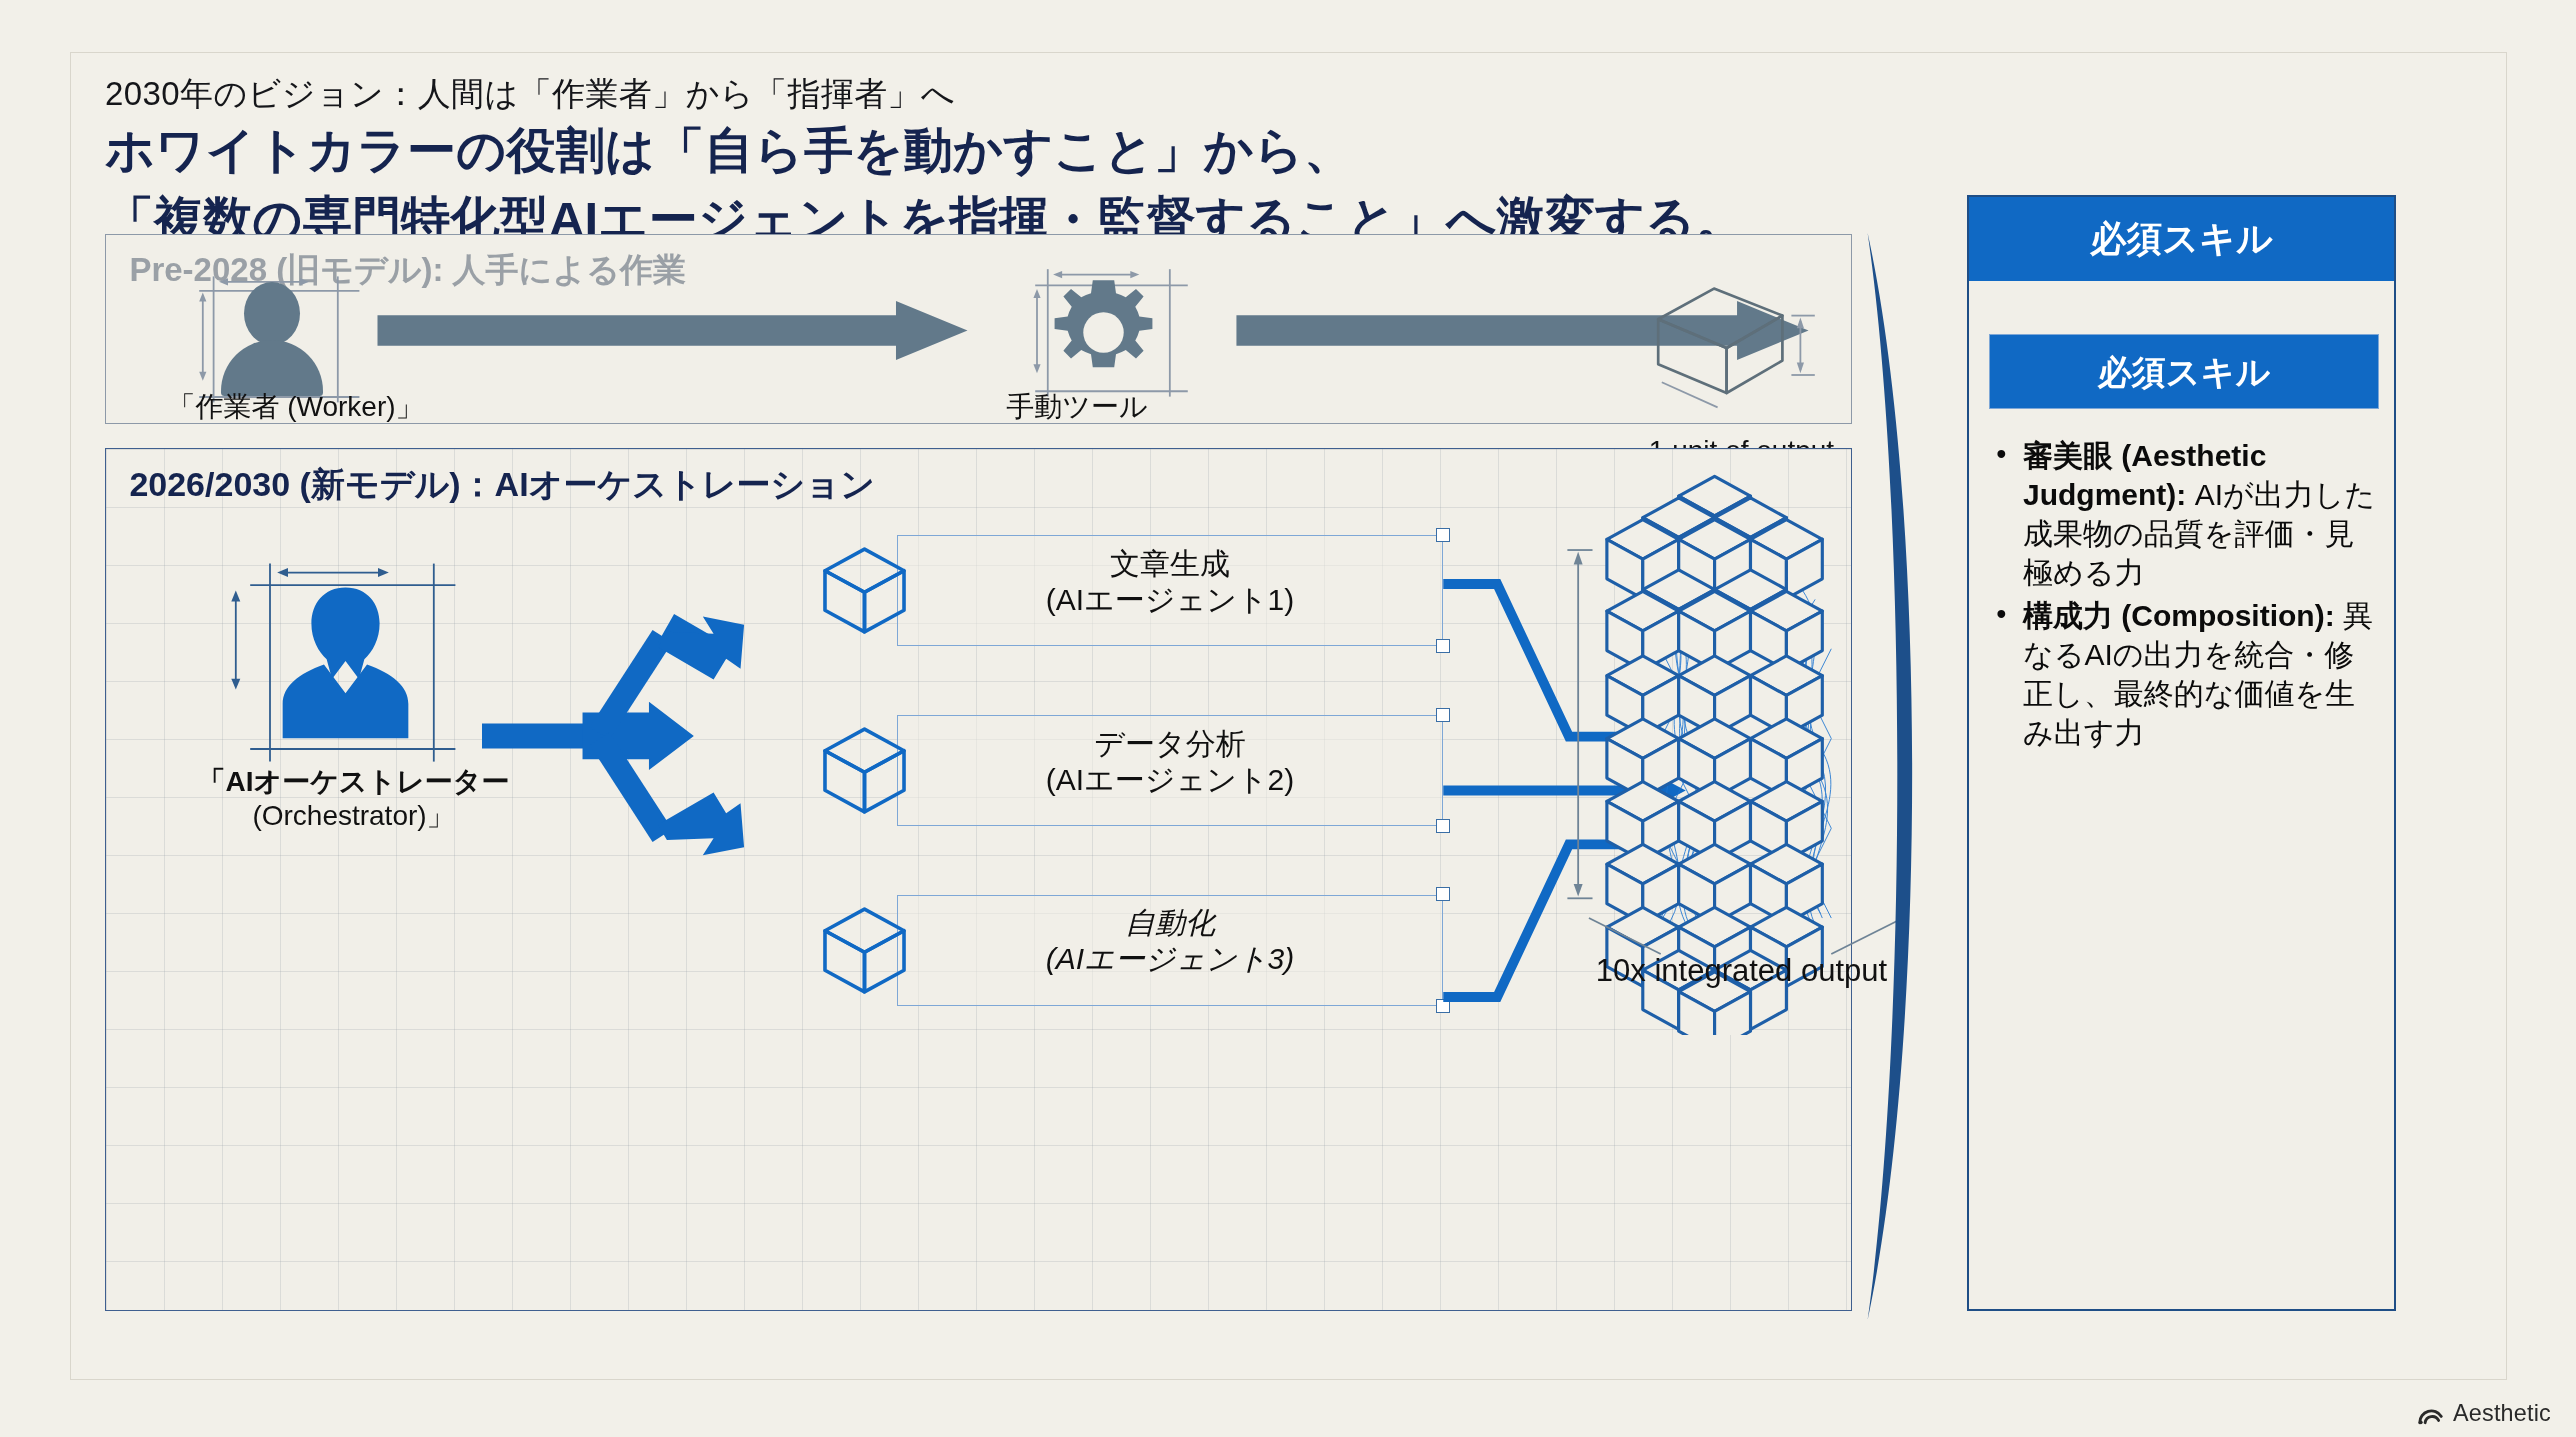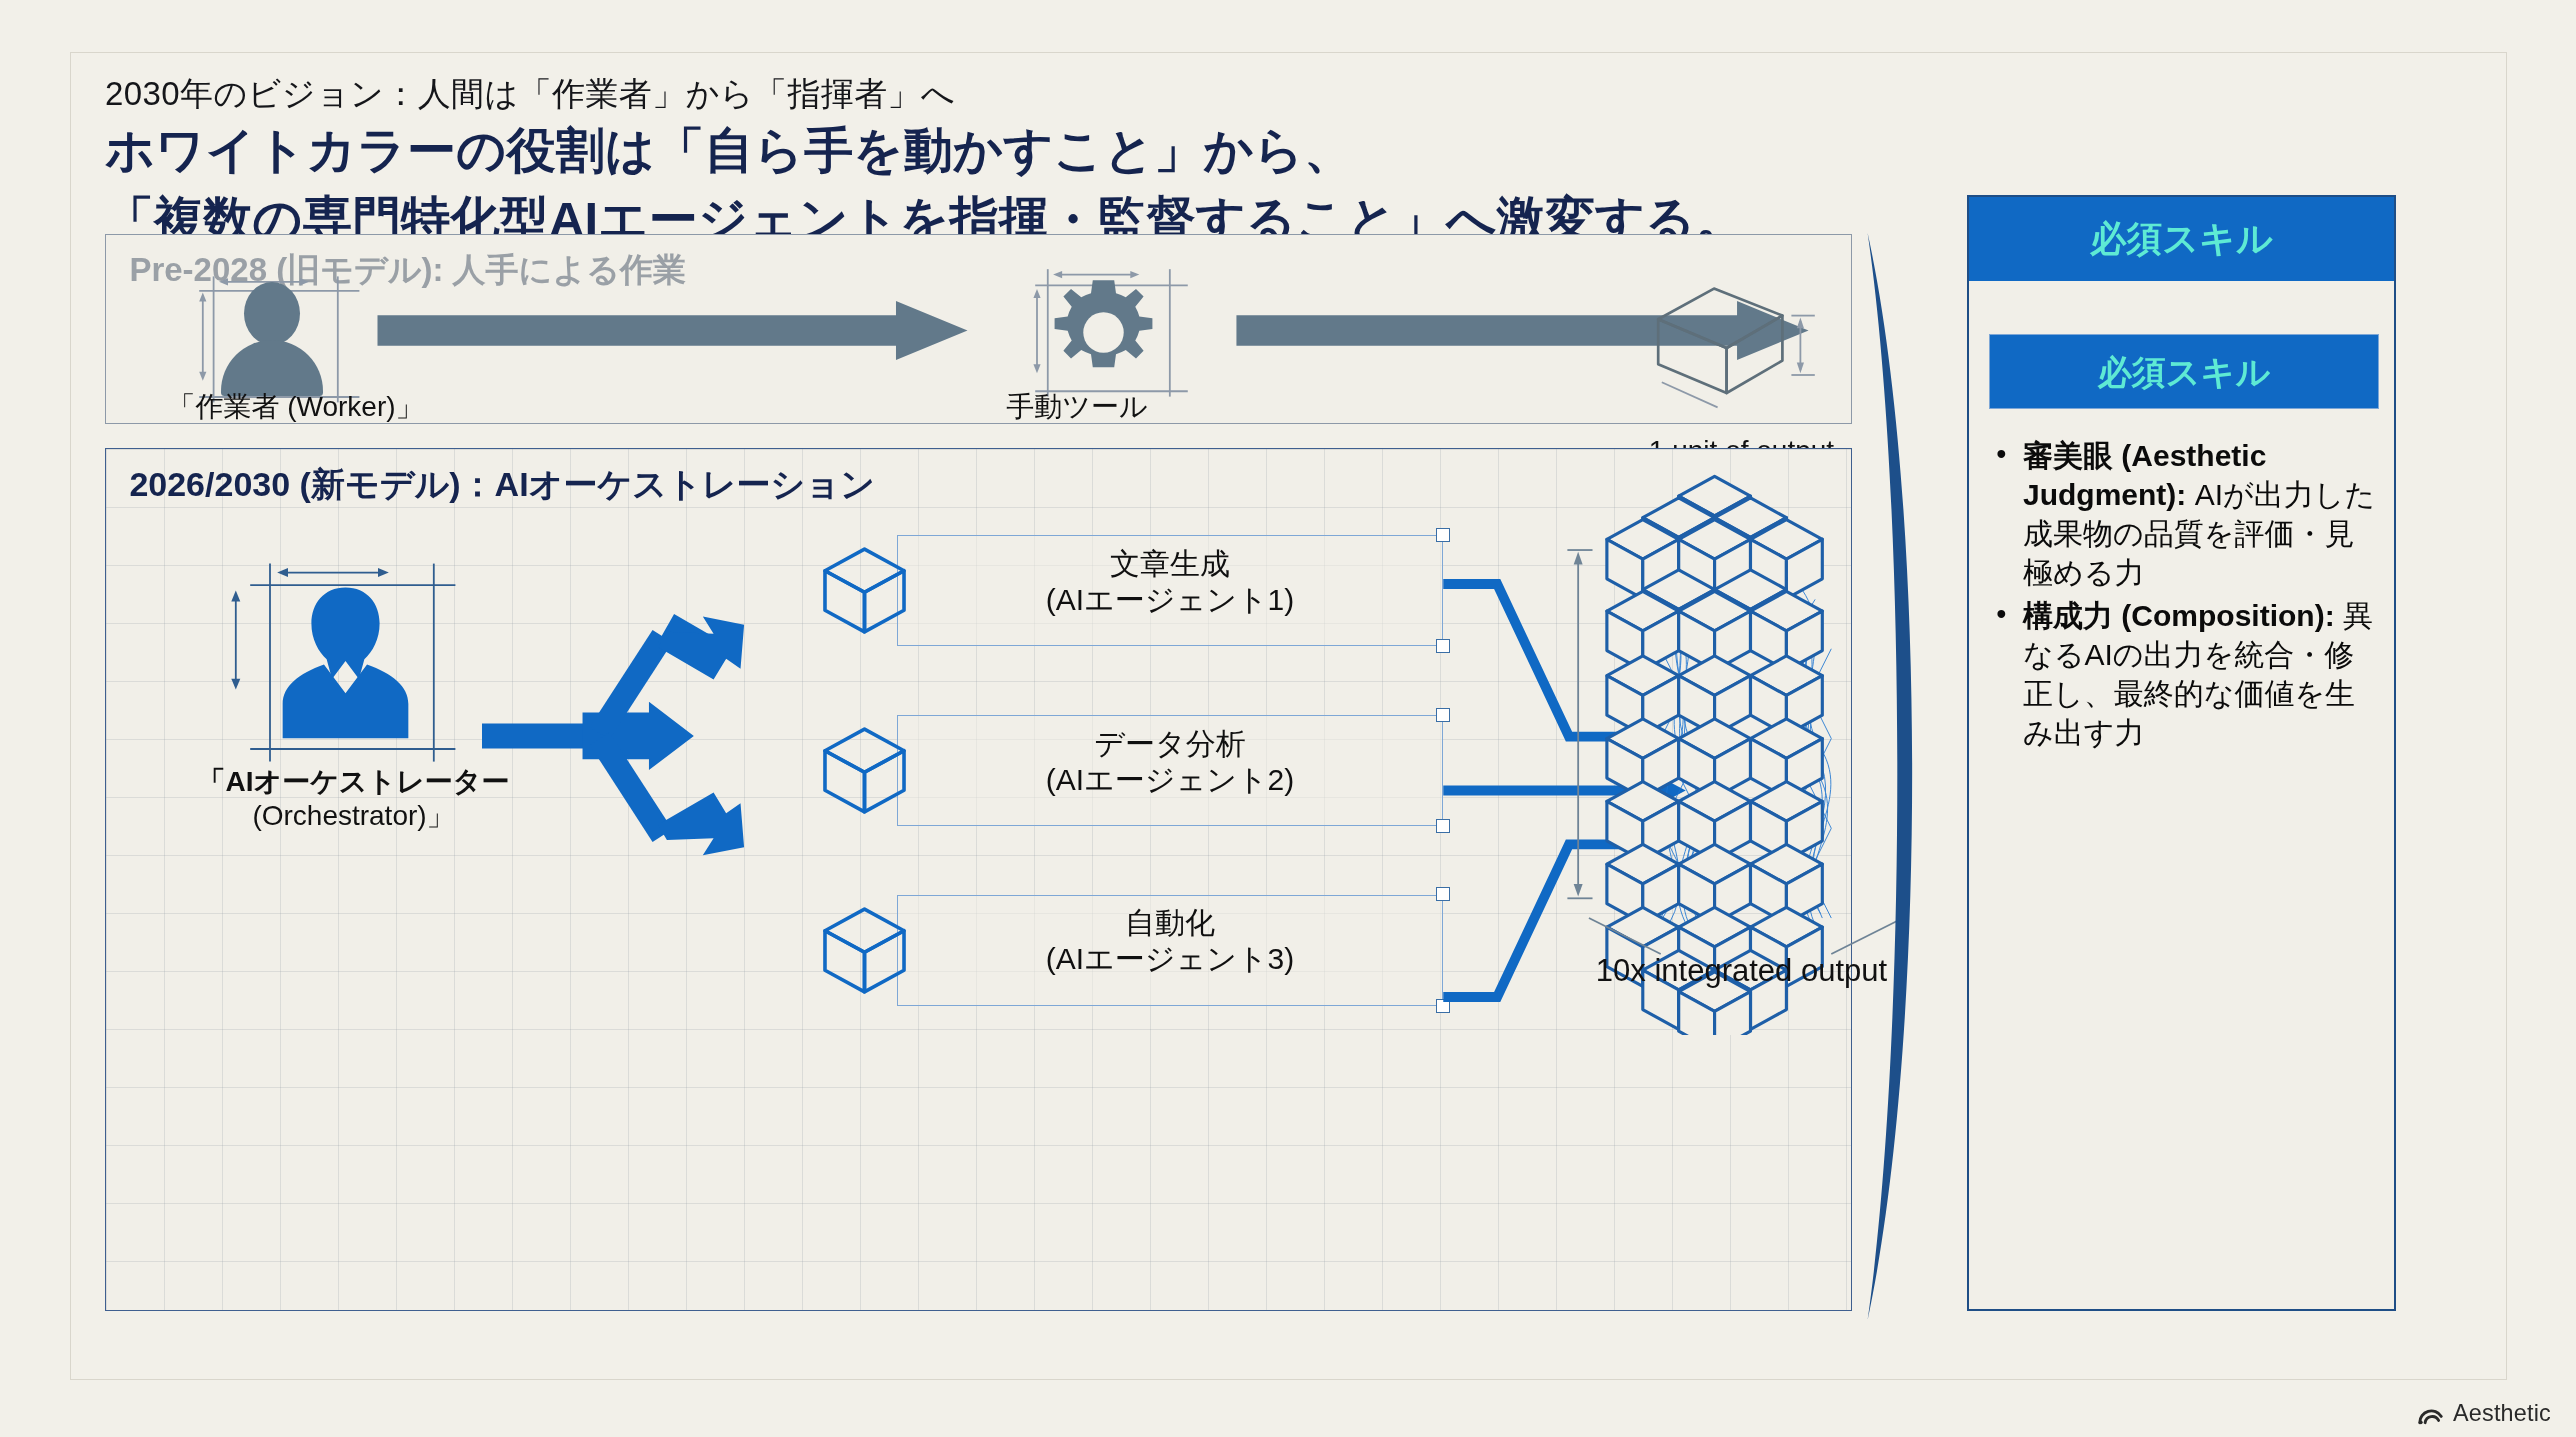--- a/index.html
+++ b/index.html
@@ -127,21 +127,21 @@
   
   #skills-panel {
     position: absolute;
     left: 1896px; top: 142px;
     width: 429px; height: 1116px;
     background: #f1efe8;
     border: 2.7px solid #1f4e86;
   }
   .skill-header {
     background: #1069c4;
-    color: #5eead4;
+    color: #ffffff;
     font-weight: bold;
     text-align: center;
     white-space: nowrap;
   }
   #skill-header-main {
     position: absolute; left: 0; top: 0;
     width: 100%; height: 84px; line-height: 84px;
     font-size: 36px;
   }
   #skill-header-sub {
@@ -326,21 +326,21 @@
 
     <div class="agent-box" style="left:791px; top:266px; width:546px; height:111px;"></div>
     <div class="agent-label" style="left:791px; top:277px; width:546px;">
       <div>データ分析</div>
       <div>(AIエージェント2)</div>
     </div>
     <div class="handle" style="left:1330px; top:259px;"></div>
     <div class="handle" style="left:1330px; top:370px;"></div>
 
     <div class="agent-box" style="left:791px; top:446px; width:546px; height:111px;"></div>
-    <div class="agent-label" style="left:791px; top:456px; width:546px;">
+    <div class="agent-label" style="left:791px; top:456px; width:546px;font-style:italic;">
       <div>自動化</div>
       <div>(AIエージェント3)</div>
     </div>
     <div class="handle" style="left:1330px; top:438px;"></div>
     <div class="handle" style="left:1330px; top:550px;"></div>
 
     <svg class="fig" style="left:710px; top:93px;" width="97" height="97" viewBox="0 0 108 108">
       <g fill="none" stroke="#1069c4" stroke-width="4" stroke-linejoin="round">
         <polygon points="10,32 54,8 98,32 54,56"></polygon>
         <polygon points="10,32 54,56 54,100 10,76"></polygon>

